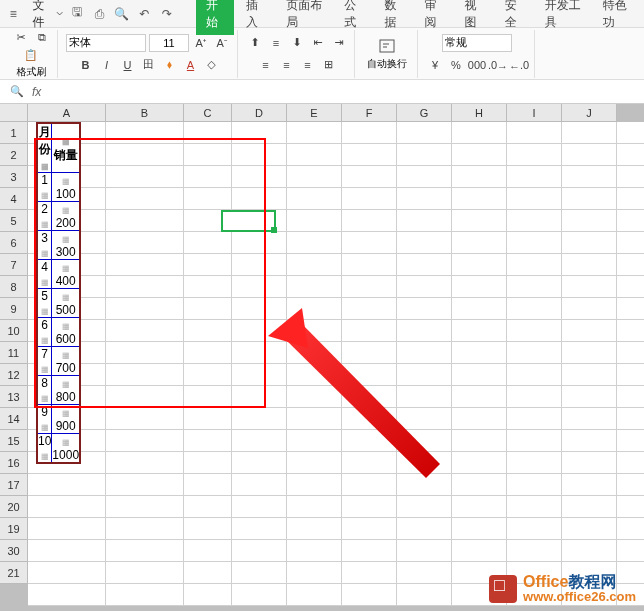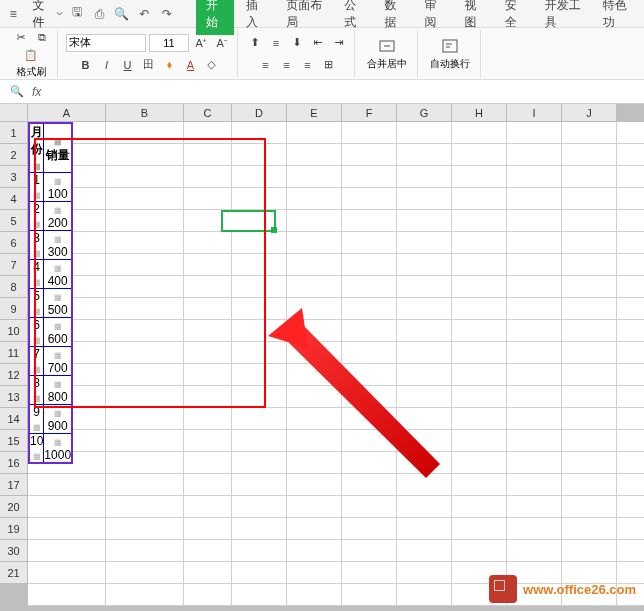--- a/index.html
+++ b/index.html
@@ -41,21 +41,21 @@
     .row-headers { position: absolute; top: 18px; left: 0; width: 28px; }
     .row-header { height: 22px; background: #e8e8e8; border-right: 1px solid #bbb; border-bottom: 1px solid #bbb; text-align: center; font-size: 11px; color: #333; line-height: 22px; }
     .corner { position: absolute; top: 0; left: 0; width: 28px; height: 18px; background: #e8e8e8; border-right: 1px solid #bbb; border-bottom: 1px solid #bbb; }
     
     .cells { position: absolute; top: 18px; left: 28px; }
     
     
     .red-box { position: absolute; top: 16px; left: 6px; width: 232px; height: 270px; border: 2px solid #ff0000; pointer-events: none; z-index: 5; }
     
     
-    .data-table { position: absolute; top: 0; left: 0; border: 2px solid #6d28d9; border-collapse: collapse; background: #fff; }
+    .data-table { position: absolute; top: 0; left: 8px; border: 2px solid #7f1d1d; border-collapse: collapse; background: #fff; }
     .data-table td { border: 1px solid #0000cc; width: 78px; height: 22px; text-align: center; font-size: 12px; padding: 0; }
     .data-table th { border: 1px solid #0000cc; width: 78px; height: 22px; text-align: center; font-size: 12px; background: #fff; font-weight: bold; }
     .mini-scroll { display: inline-block; width: 10px; height: 10px; font-size: 8px; color: #aaa; margin: 0 1px; }
     
     
     .selected-cell { position: absolute; top: 88px; left: 193px; width: 55px; height: 22px; border: 2px solid #22b14c; background: #fff; z-index: 3; }
     .selected-cell::after { content: ''; position: absolute; bottom: -3px; right: -3px; width: 6px; height: 6px; background: #22b14c; }
     
     
     .empty-grid { position: absolute; top: 0; left: 0; }
@@ -152,33 +152,36 @@
     <div class="ribbon-row">
       <span class="rbtn">≡</span>
       <span class="rbtn">≡</span>
       <span class="rbtn">≡</span>
       <span class="rbtn">⊞</span>
     </div>
   </div>
   <div class="ribbon-group">
     <div class="big-btn">
       <svg viewBox="0 0 18 18">
-          <rect x="2" y="4" width="14" height="10" fill="none" stroke="#555"></rect>
-          <line x1="6" y1="9" x2="12" y2="9" stroke="#555"></line>
-        </svg>
-      <span>合并居中</span>
-    </div>
-  </div>
-  <div class="ribbon-group">
-    <div class="big-btn">
-      <svg viewBox="0 0 18 18">
           <rect x="2" y="3" width="14" height="12" fill="none" stroke="#555"></rect>
           <path d="M5 7 L11 7 M5 10 L9 10" stroke="#555"></path>
         </svg>
       <span>自动换行</span>
+    </div>
+  </div>
+  <div class="ribbon-group" style="gap:4px;">
+    <div class="ribbon-row">
+      <input class="font-select" style="width: 70px;" value="常规">
+    </div>
+    <div class="ribbon-row">
+      <span class="rbtn">¥</span>
+      <span class="rbtn">%</span>
+      <span class="rbtn">000</span>
+      <span class="rbtn">.0→</span>
+      <span class="rbtn">←.0</span>
     </div>
   </div>
 </div>
 
 <div class="formula-bar">
   <div class="fx-section">
     <span class="rbtn">🔍</span>
     <span class="fx-label">fx</span>
     <input style="border: none; width: 300px; font-size: 11px; outline: none;" value="">
   </div>
@@ -539,16 +542,19 @@
         <stop offset="100%" stop-color="#cc0000"></stop>
       </linearGradient>
     </defs>
     <polygon points="282,232 300,218 440,360 426,374" fill="url(#arrowgrad)"></polygon>
     <polygon points="268,232 302,204 308,244" fill="#ff2222"></polygon>
   </svg>
 
   <div class="watermark">
     <div class="watermark-logo"></div>
     <div class="watermark-text">
+      <div class="wm-line1">
+        <span class="orange">Office</span><span>教程网</span>
+      </div>
       <div class="wm-line2">www.office26.com</div>
     </div>
   </div>
 </div>
 
 </body></html>

